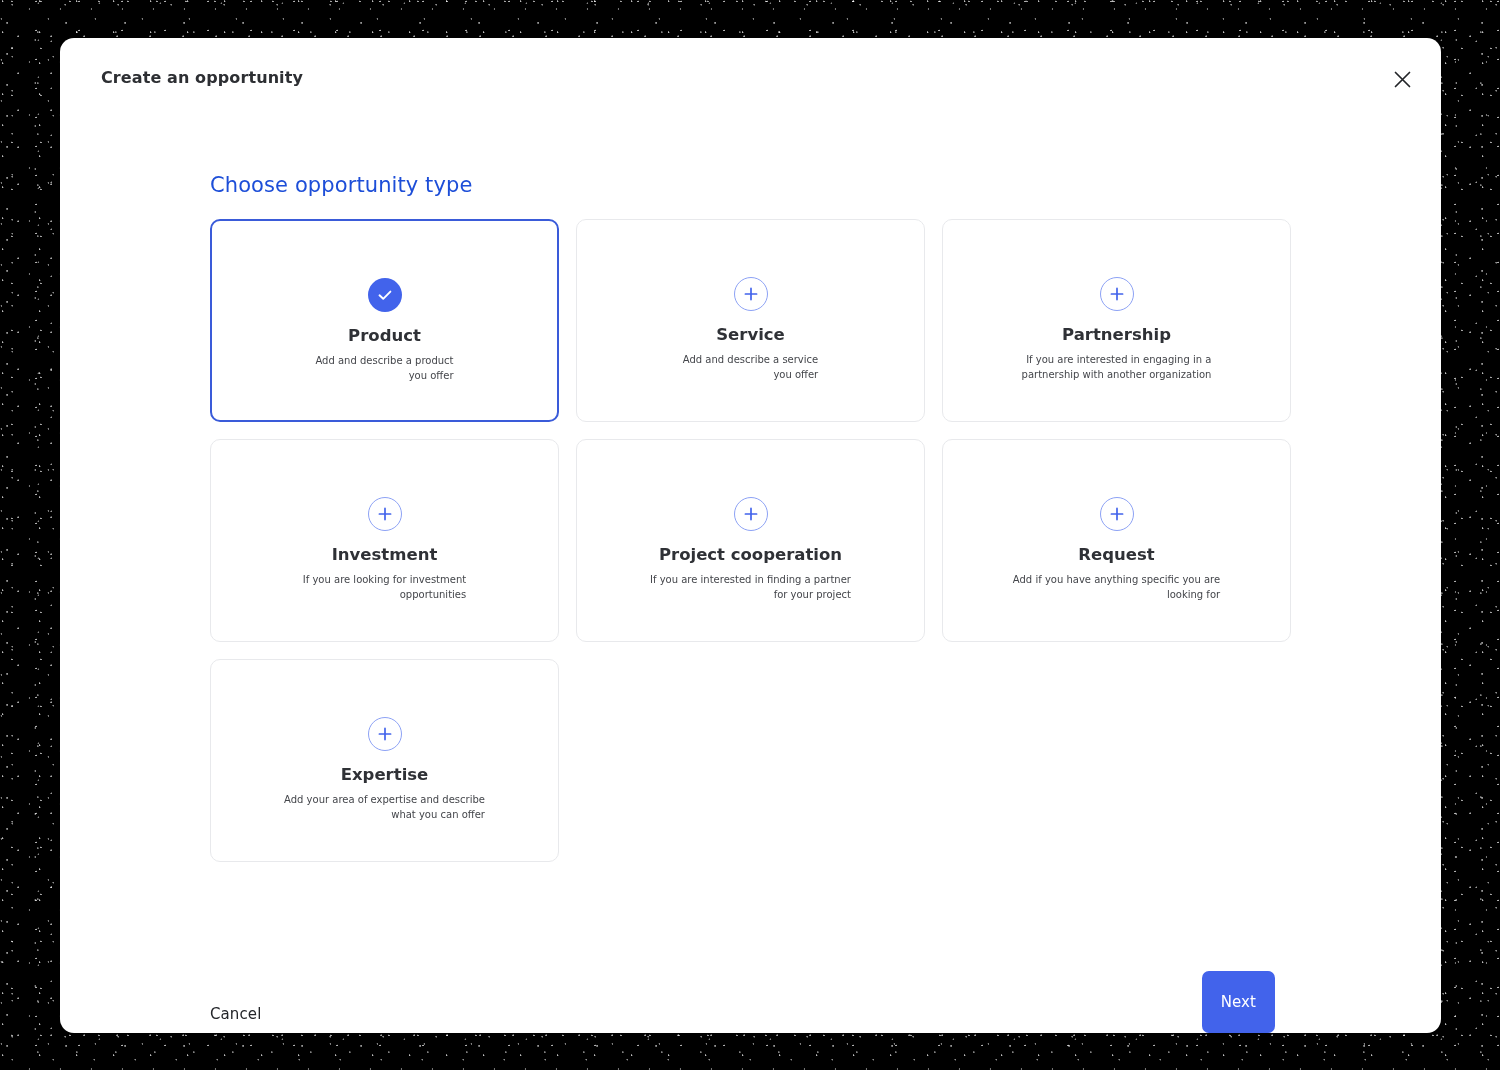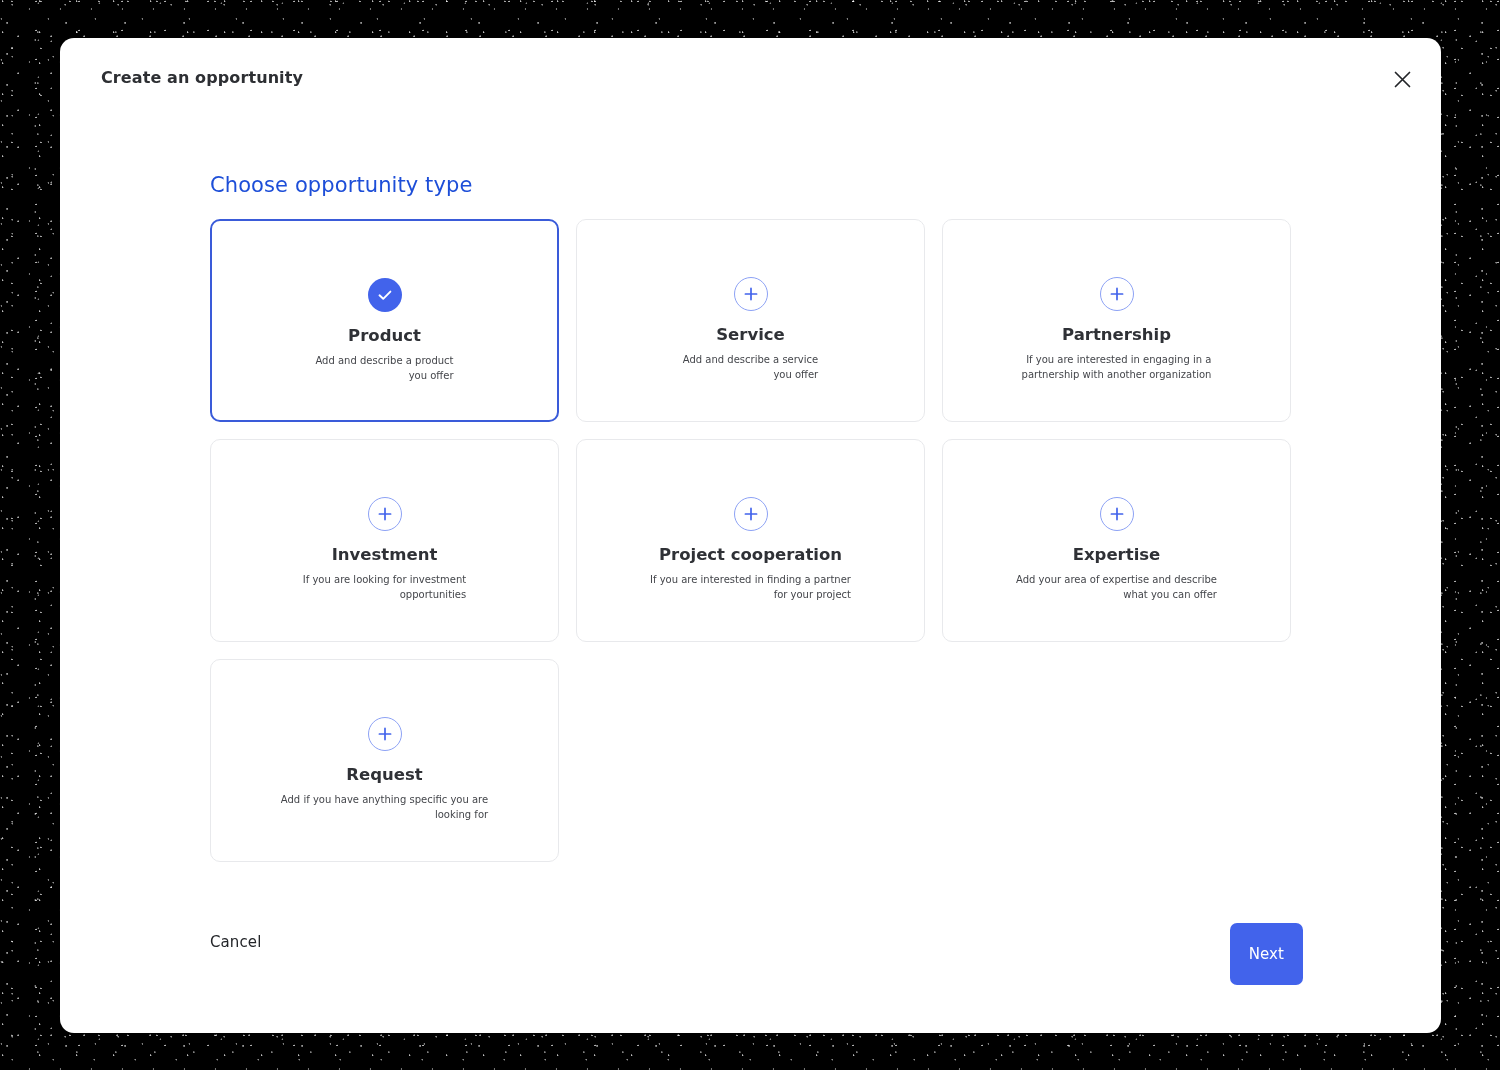--- a/index.html
+++ b/index.html
@@ -152,25 +152,25 @@
     color: #44464b;
     text-align: right;
     max-width: 290px;
     white-space: pre-line;
   }
 
   
   #dialog-footer {
     position: absolute;
     left: 150px;
-    right: 138px;
+    right: 166px;
     bottom: 0;
     height: 110px;
     display: flex;
-    align-items: flex-start;
+    align-items: flex-end;
     justify-content: space-between;
   }
   #cancel-button {
     background: none;
     border: none;
     font-family: inherit;
     font-size: 15px;
     color: #232529;
     cursor: pointer;
     padding: 10px 18px 10px 0;
@@ -260,33 +260,33 @@
           <div class="card-title">Project cooperation</div>
           <div class="card-desc">If you are interested in finding a partner
 for your project</div>
         </div>
         <div class="type-card">
           <div class="card-icon plus">
             <svg width="16" height="16" viewBox="0 0 16 16" fill="none" xmlns="http://www.w3.org/2000/svg">
               <path d="M8 2.4 V13.6 M2.4 8 H13.6" stroke="#4263eb" stroke-width="1.7" stroke-linecap="round"></path>
             </svg>
           </div>
+          <div class="card-title">Request</div>
+          <div class="card-desc">Add if you have anything specific you are
+looking for</div>
+        </div>
+        <div class="type-card">
+          <div class="card-icon plus">
+            <svg width="16" height="16" viewBox="0 0 16 16" fill="none" xmlns="http://www.w3.org/2000/svg">
+              <path d="M8 2.4 V13.6 M2.4 8 H13.6" stroke="#4263eb" stroke-width="1.7" stroke-linecap="round"></path>
+            </svg>
+          </div>
           <div class="card-title">Expertise</div>
           <div class="card-desc">Add your area of expertise and describe
 what you can offer</div>
-        </div>
-        <div class="type-card">
-          <div class="card-icon plus">
-            <svg width="16" height="16" viewBox="0 0 16 16" fill="none" xmlns="http://www.w3.org/2000/svg">
-              <path d="M8 2.4 V13.6 M2.4 8 H13.6" stroke="#4263eb" stroke-width="1.7" stroke-linecap="round"></path>
-            </svg>
-          </div>
-          <div class="card-title">Request</div>
-          <div class="card-desc">Add if you have anything specific you are
-looking for</div>
         </div>
       </div>
   </div>
 
   <div id="dialog-footer">
     <button id="cancel-button">Cancel</button>
     <button id="next-button">Next</button>
   </div>
 
 </div>

